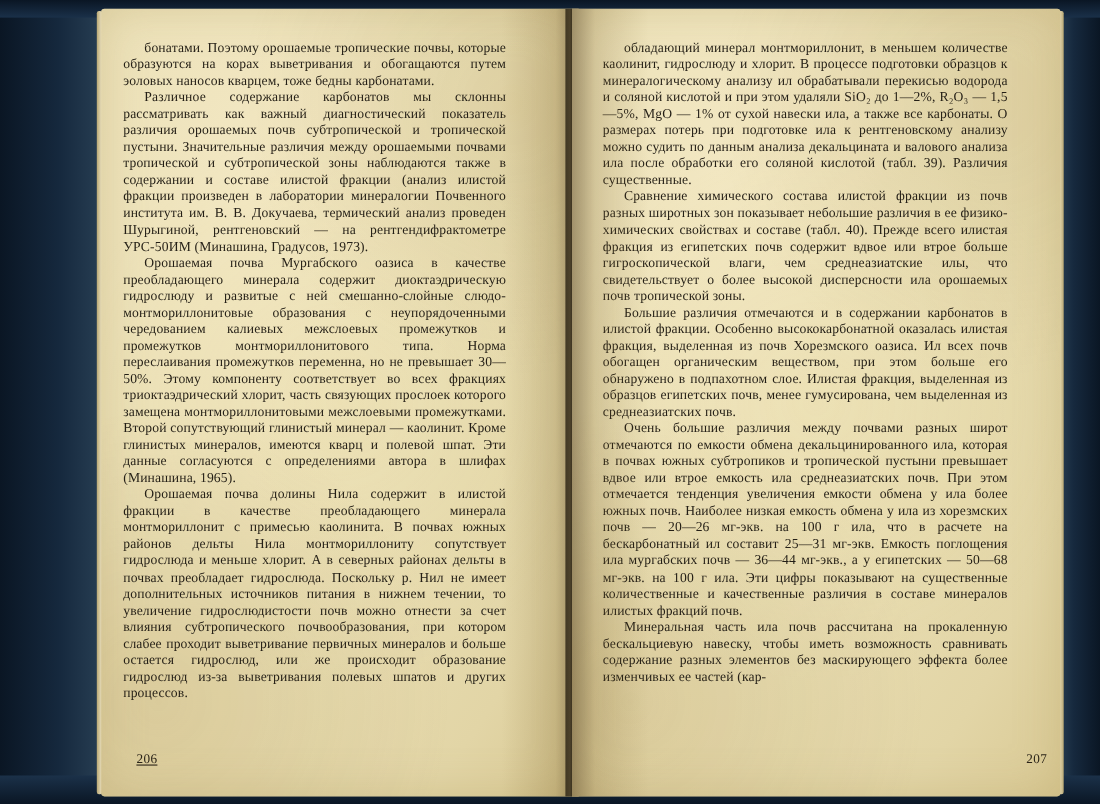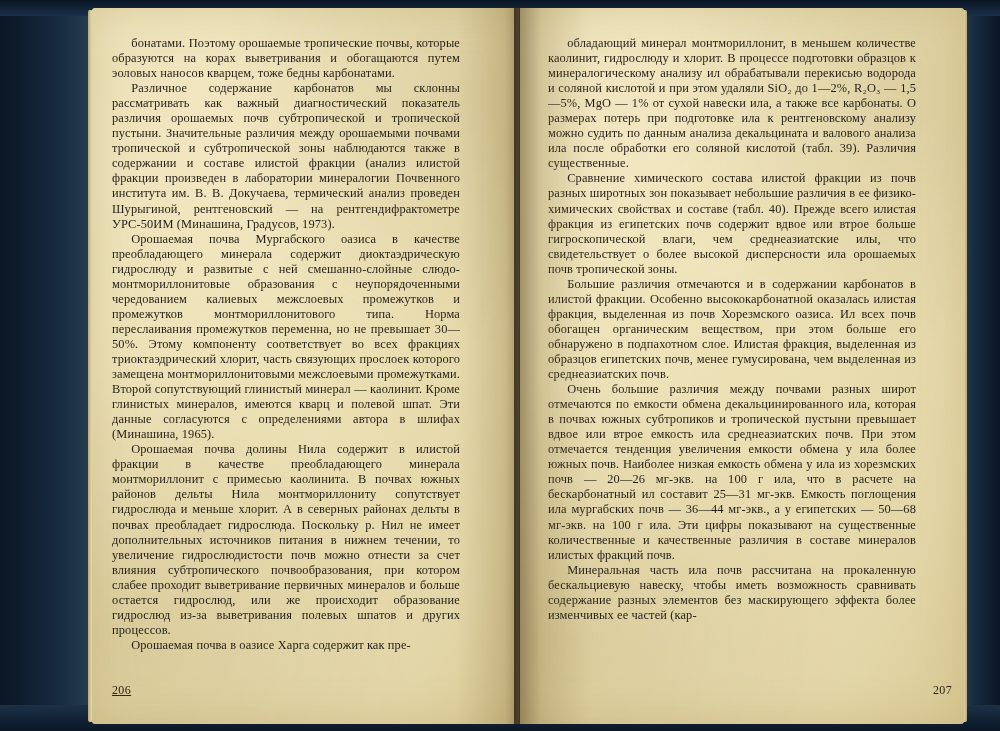--- a/index.html
+++ b/index.html
@@ -120,21 +120,21 @@
     text-align: justify;
   }
   .col p.first { text-indent: 1.55em; }
   .folio {
     position: absolute;
     bottom: 26px;
     font-size: 12px;
     color: #2b2418;
     letter-spacing: 0.03em;
   }
-  .folio-left  { left: 20px; text-decoration: underline; }
+  .folio-left  { left: 32px; text-decoration: underline; }
   .folio-right { right: 12px; }
   
   .speckle {
     position: absolute;
     inset: 0;
     pointer-events: none;
     background:
       radial-gradient(circle at 12% 88%, rgba(160,130,60,0.18) 0%, rgba(160,130,60,0) 36%),
       radial-gradient(circle at 86% 12%, rgba(160,130,60,0.14) 0%, rgba(160,130,60,0) 34%),
       radial-gradient(circle at 50% 50%, rgba(255,250,220,0.20) 0%, rgba(255,250,220,0) 60%);
@@ -155,21 +155,20 @@
   <div class="edge-l"></div>
   <div class="edge-r"></div>
 
   <div class="page page-left">
     <div class="speckle"></div>
     <div class="col col-left">
       <p class="first">бонатами. Поэтому орошаемые тропические почвы, которые образуются на корах выветривания и обогащаются путем эоловых наносов кварцем, тоже бедны карбонатами.</p>
       <p>Различное содержание карбонатов мы склонны рассматривать как важный диагностический показатель различия орошаемых почв субтропической и тропической пустыни. Значительные различия между орошаемыми почвами тропической и субтропической зоны наблюдаются также в содержании и составе илистой фракции (анализ илистой фракции произведен в лаборатории минералогии Почвенного института им. В. В. Докучаева, термический анализ проведен Шурыгиной, рентгеновский — на рентгендифрактометре УРС-50ИМ (Минашина, Градусов, 1973).</p>
       <p>Орошаемая почва Мургабского оазиса в качестве преобладающего минерала содержит диоктаэдрическую гидрослюду и развитые с ней смешанно-слойные слюдо-монтмориллонитовые образования с неупорядоченными чередованием калиевых межслоевых промежутков и промежутков монтмориллонитового типа. Норма переслаивания промежутков переменна, но не превышает 30—50%. Этому компоненту соответствует во всех фракциях триоктаэдрический хлорит, часть связующих прослоек которого замещена монтмориллонитовыми межслоевыми промежутками. Второй сопутствующий глинистый минерал — каолинит. Кроме глинистых минералов, имеются кварц и полевой шпат. Эти данные согласуются с определениями автора в шлифах (Минашина, 1965).</p>
       <p>Орошаемая почва долины Нила содержит в илистой фракции в качестве преобладающего минерала монтмориллонит с примесью каолинита. В почвах южных районов дельты Нила монтмориллониту сопутствует гидрослюда и меньше хлорит. А в северных районах дельты в почвах преобладает гидрослюда. Поскольку р. Нил не имеет дополнительных источников питания в нижнем течении, то увеличение гидрослюдистости почв можно отнести за счет влияния субтропического почвообразования, при котором слабее проходит выветривание первичных минералов и больше остается гидрослюд, или же происходит образование гидрослюд из-за выветривания полевых шпатов и других процессов.</p>
-      <p>Орошаемая почва в оазисе Харга содержит как пре-</p>
     </div>
     <div class="folio folio-left">206</div>
     <div class="gutter-left"></div>
   </div>
 
   <div class="spine"></div>
 
   <div class="page page-right">
     <div class="speckle"></div>
     <div class="col col-right">

